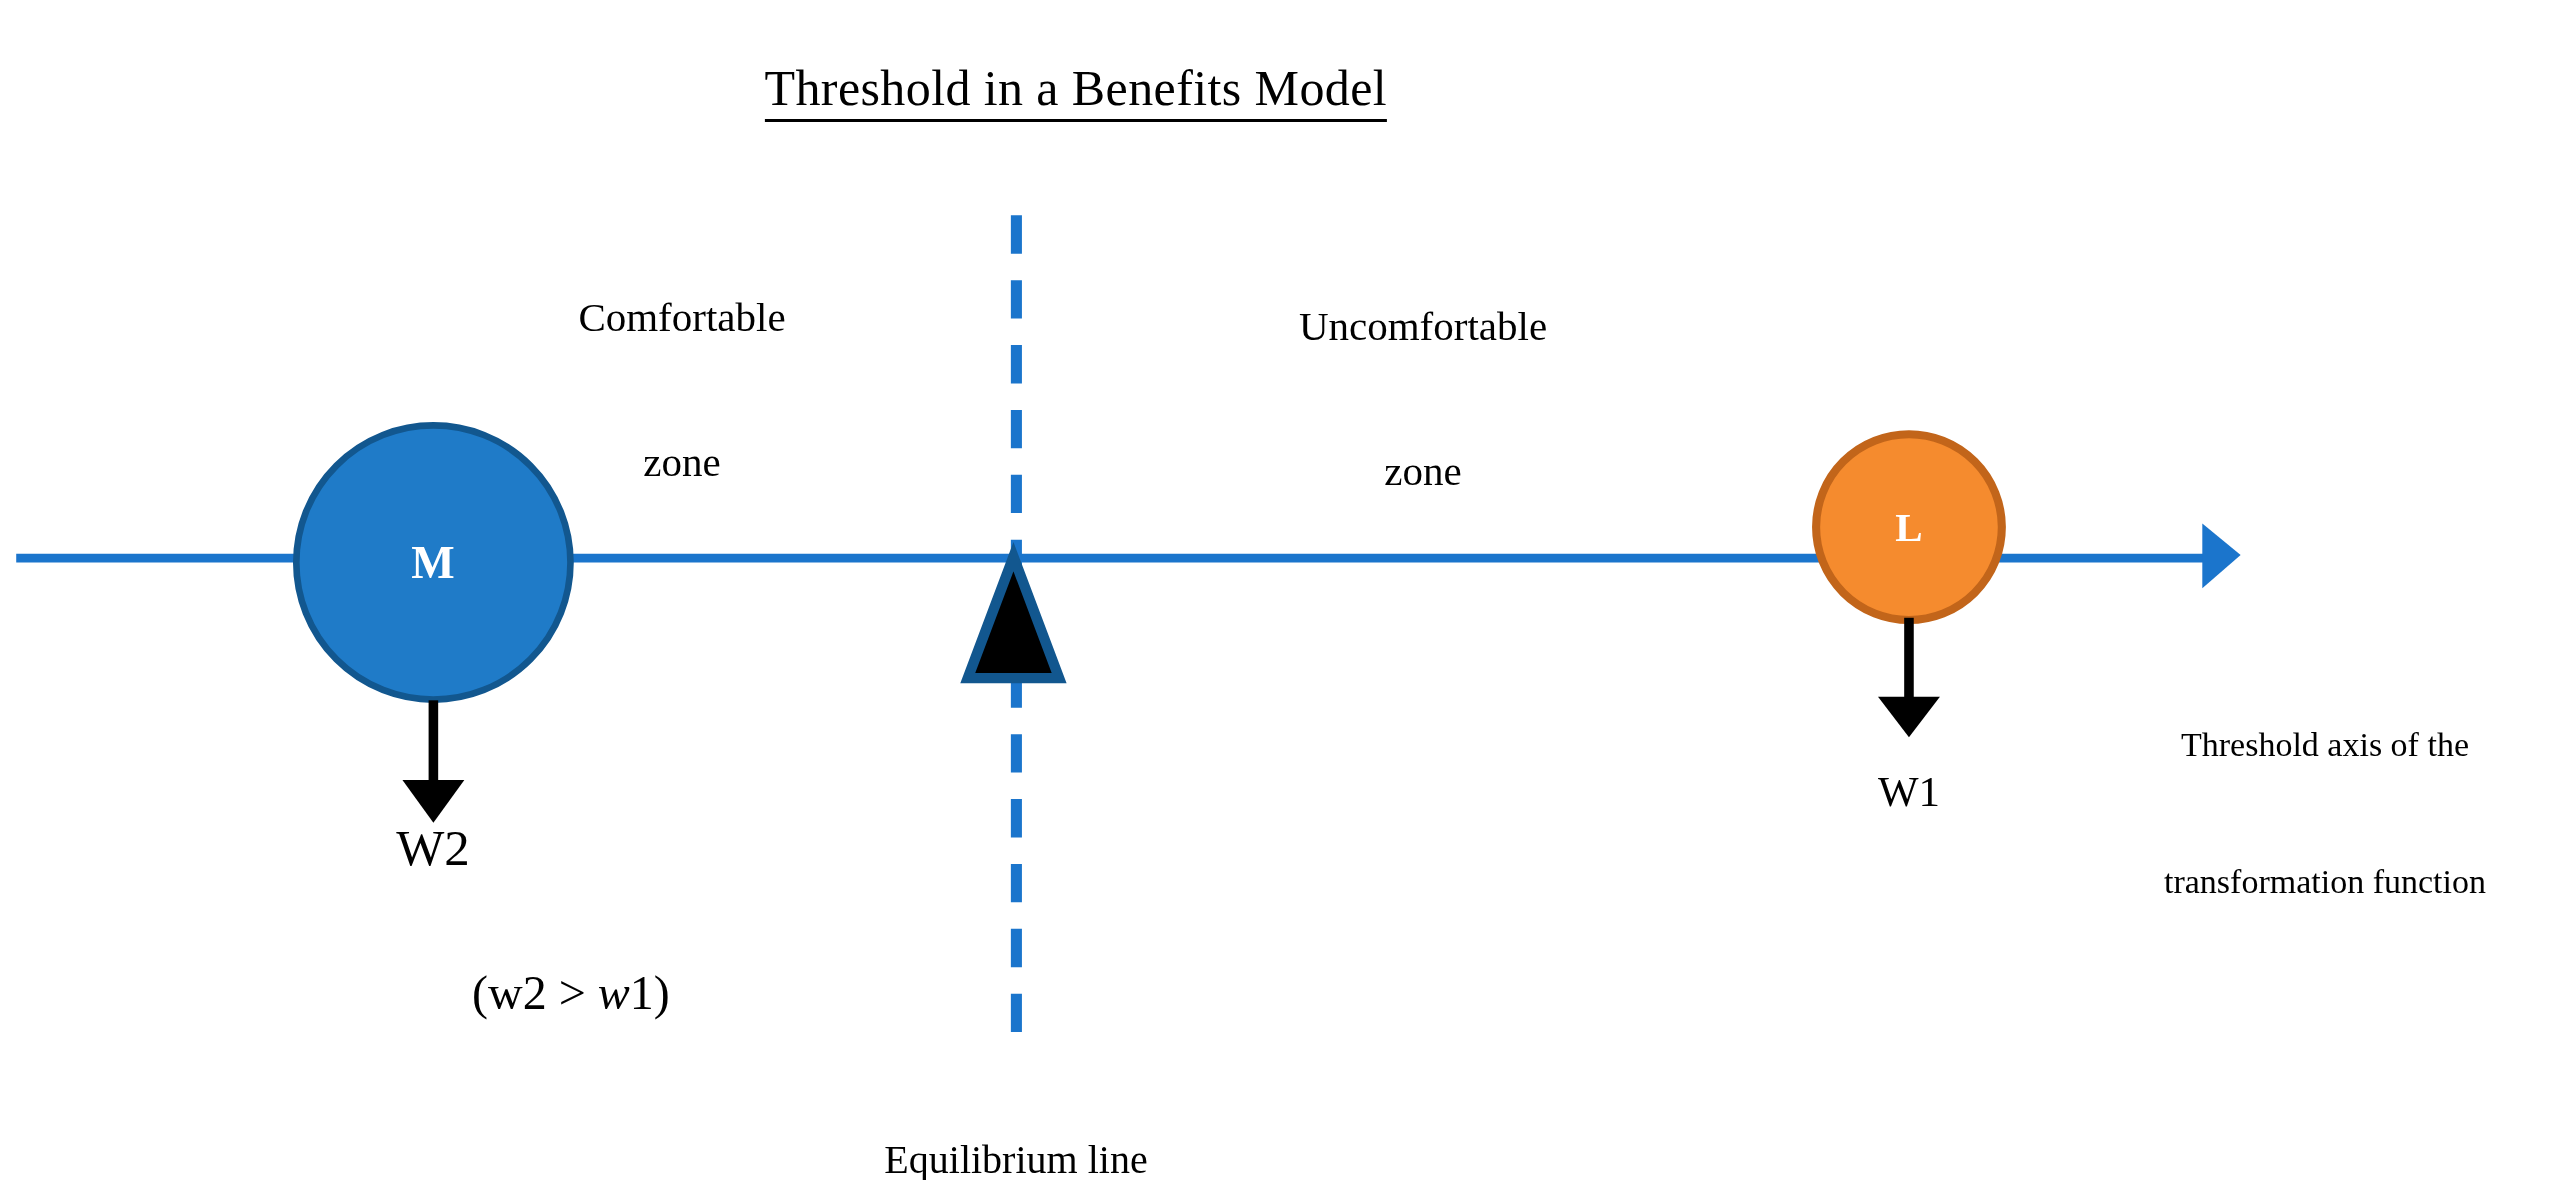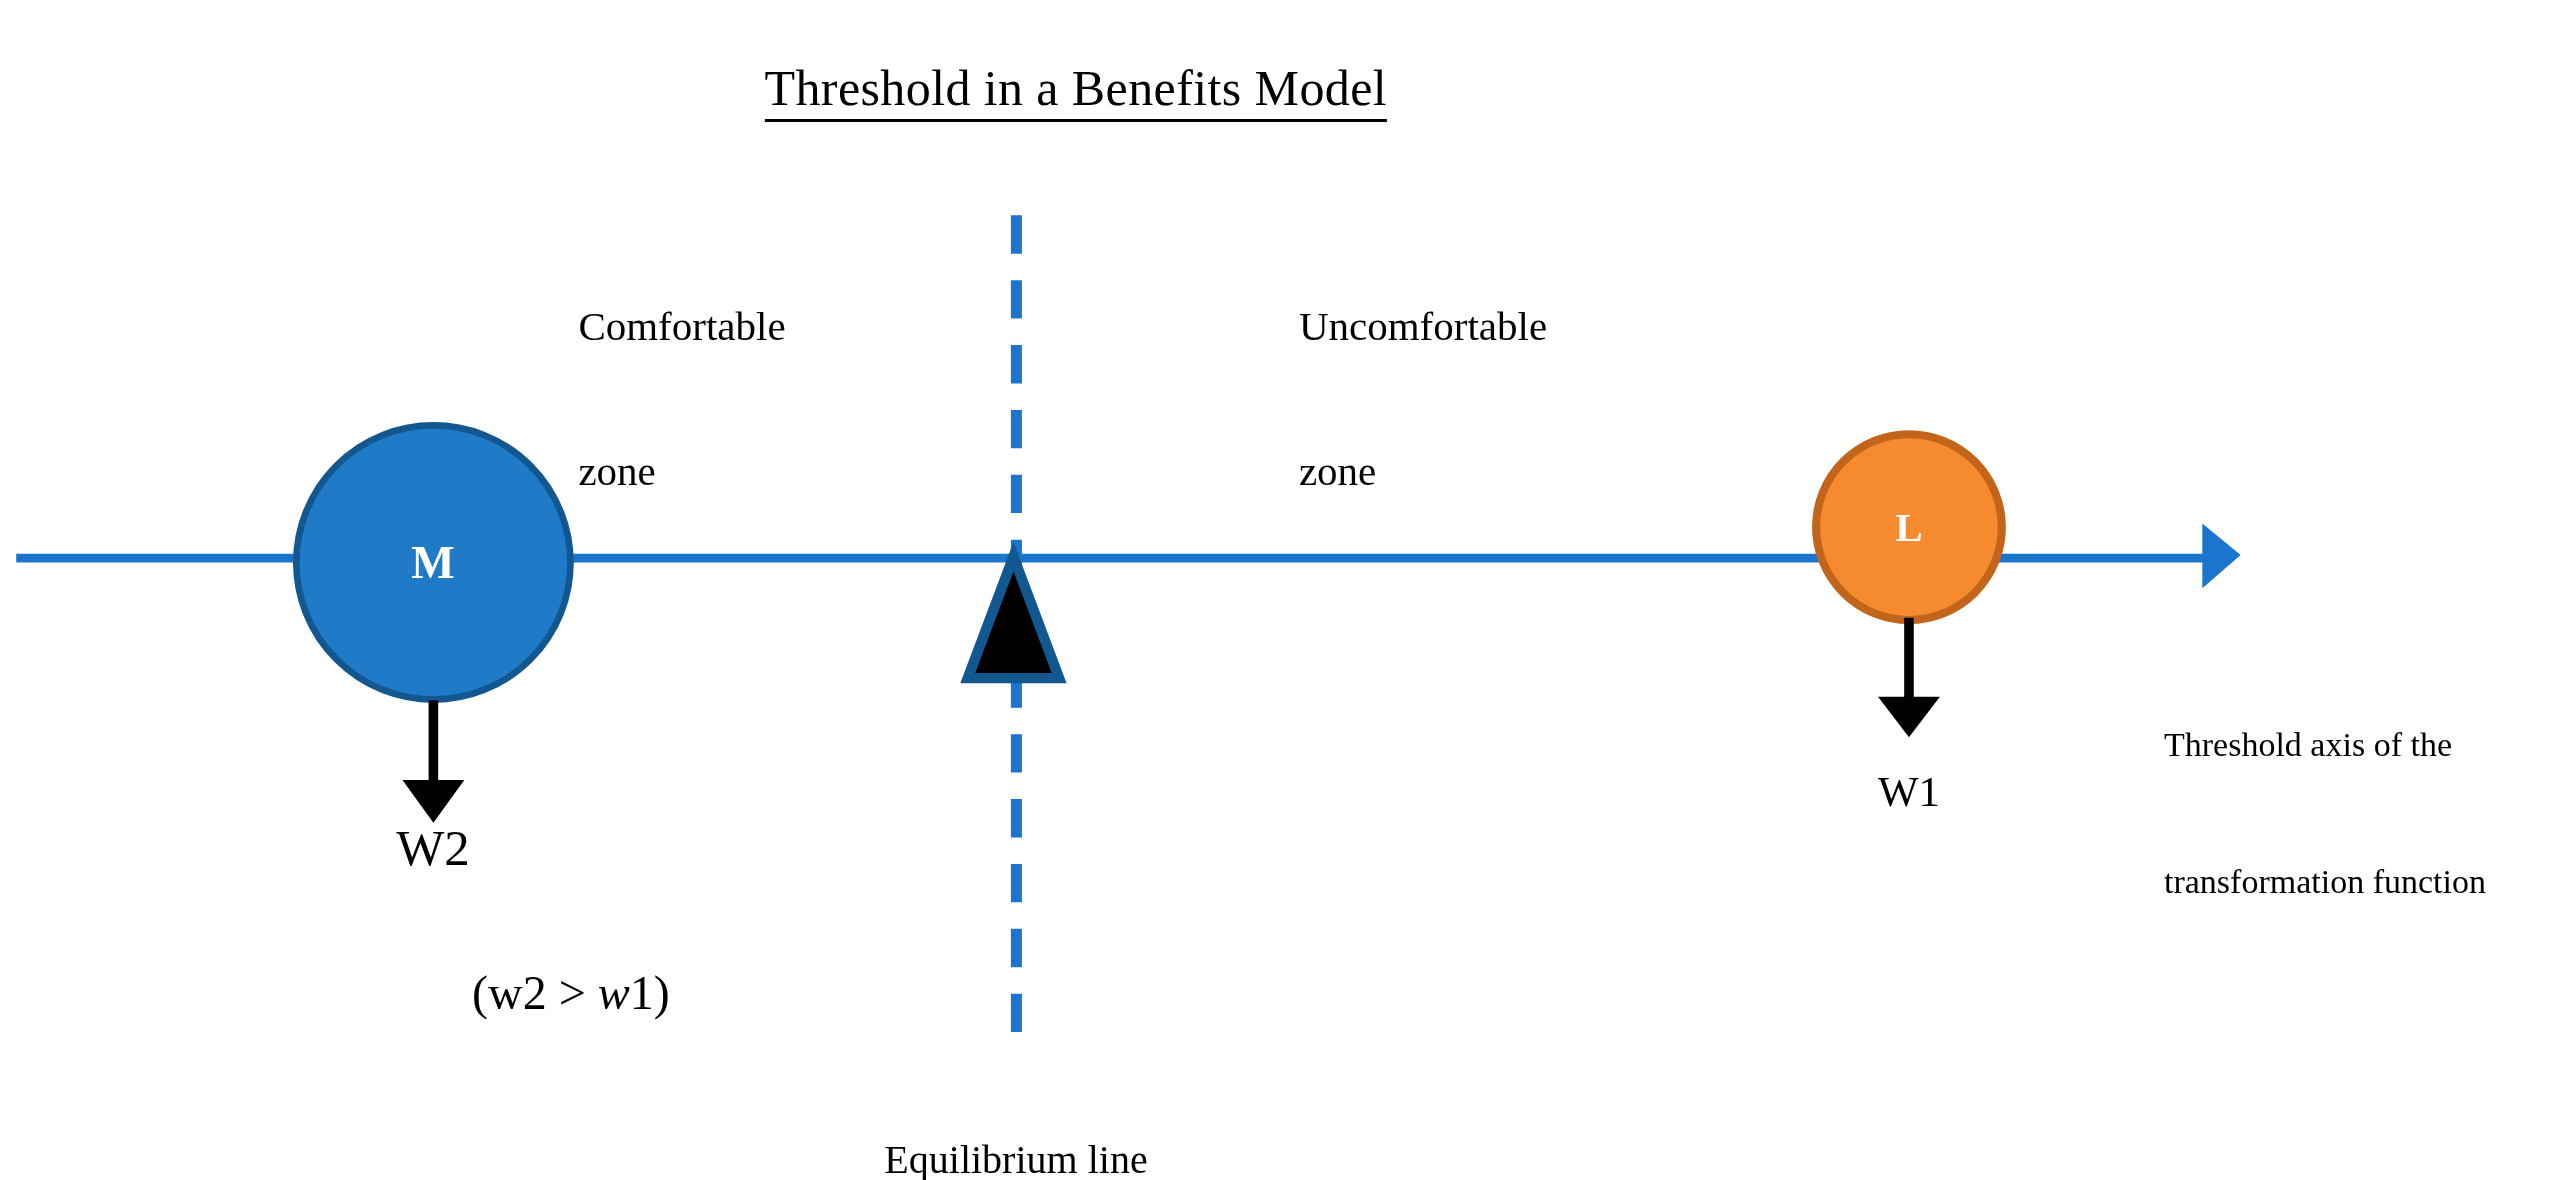--- a/index.html
+++ b/index.html
@@ -26,41 +26,42 @@
     height: 1181px;
   }
   .txt {
     position: absolute;
     white-space: pre;
     line-height: 1.12;
     color: #000000;
   }
   .centered {
     transform: translateX(-50%);
+    text-align: center;
   }
 
   
   #page-title {
     left: 1050px;
     top: 4.4px;
     font-size: 50px;
     letter-spacing: 0.4px;
   }
   #page-title .underline {
     border-bottom: 3.7px solid #000;
     padding-bottom: 2.9px;
     display: inline-block;
   }
 
   
   .zone-label {
     font-size: 41px;
     line-height: 1.18;
   }
-  #zone-comfortable { left: 682px; top: 205px; }
+  #zone-comfortable { left: 682px; top: 196px; }
   #zone-uncomfortable { left: 1423px; top: 205px; }
 
   
   .node-letter {
     position: absolute;
     color: #ffffff;
     font-weight: bold;
     transform: translate(-50%, -50%);
     text-align: center;
   }

